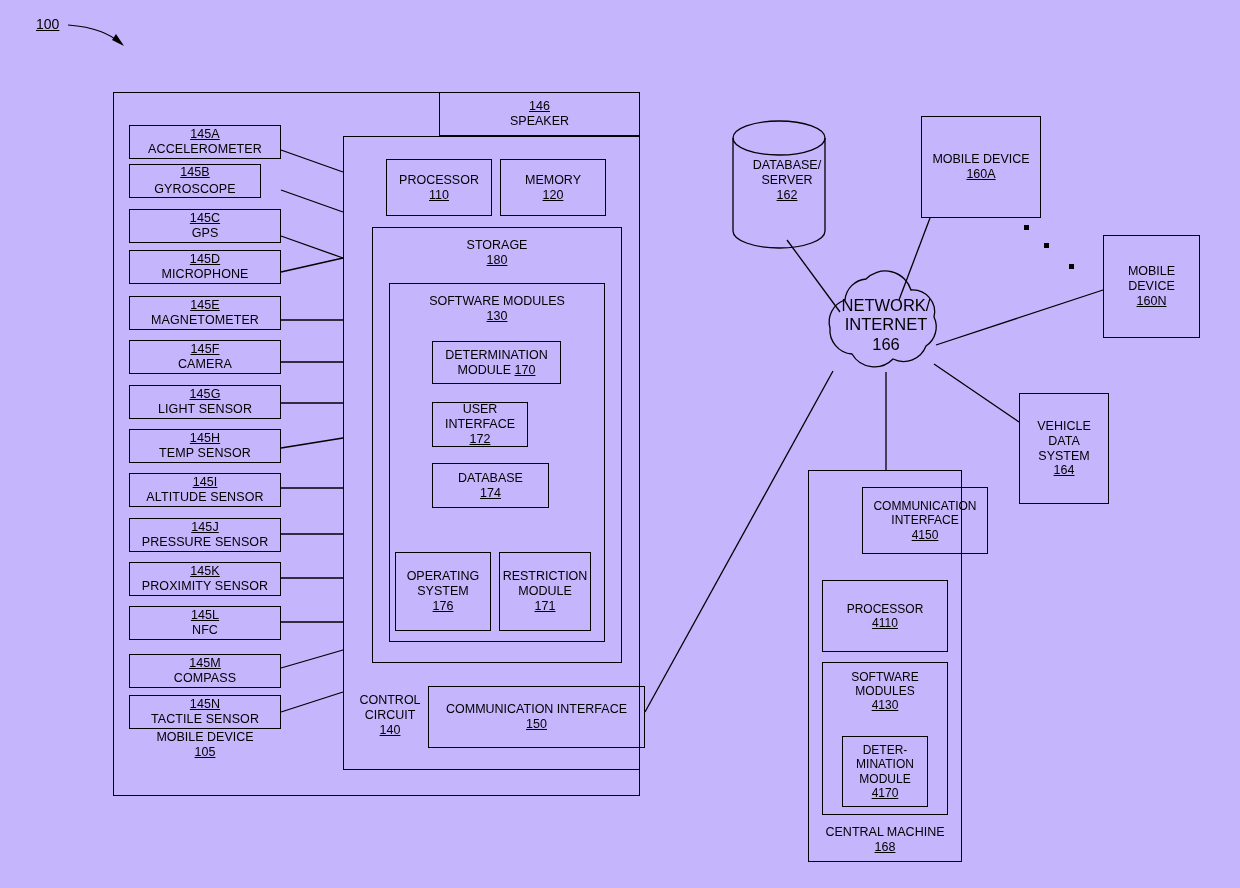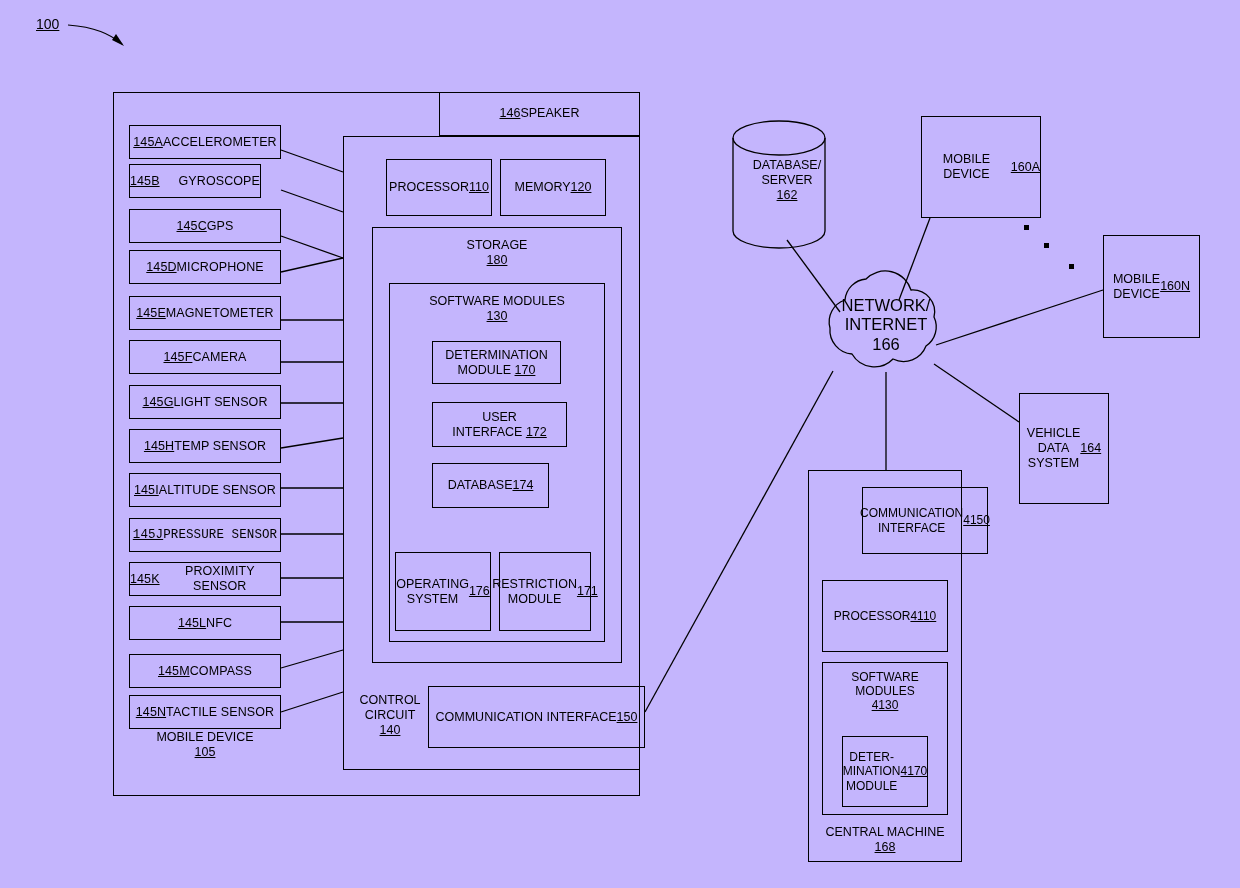--- a/index.html
+++ b/index.html
@@ -26,21 +26,21 @@
     width: 1240px;
     height: 888px;
     pointer-events: none;
   }
   .box {
     position: absolute;
     box-sizing: border-box;
     border: 1.3px solid #000;
     background: transparent;
     display: flex;
-    flex-direction: row;
+    flex-direction: column;
     align-items: center;
     justify-content: center;
     text-align: center;
     line-height: 1.18;
   }
   .lbl {
     display: block;
     text-align: center;
     white-space: pre-line;
   }
@@ -174,21 +174,21 @@
     <span class="lbl">LIGHT SENSOR</span>
   </div>
   <div class="box sensor" style="left:129px; top:429px; width:152px; height:34px;">
     <span class="num">145H</span>
     <span class="lbl">TEMP SENSOR</span>
   </div>
   <div class="box sensor" style="left:129px; top:473px; width:152px; height:34px;">
     <span class="num">145I</span>
     <span class="lbl">ALTITUDE SENSOR</span>
   </div>
-  <div class="box sensor" style="left:129px; top:518px; width:152px; height:34px;font-family:Liberation Mono, monospace;">
+  <div class="box sensor" style="left:129px; top:518px; width:152px; height:34px;">
     <span class="num">145J</span>
     <span class="lbl">PRESSURE SENSOR</span>
   </div>
   <div class="box sensor" style="left:129px; top:562px; width:152px; height:34px;">
     <span class="num">145K</span>
     <span class="lbl">PROXIMITY SENSOR</span>
   </div>
   <div class="box sensor" style="left:129px; top:606px; width:152px; height:34px;">
     <span class="num">145L</span>
     <span class="lbl">NFC</span>
@@ -239,21 +239,21 @@
   <div class="free t125" style="left:389px; top:294px; width:216px;">
     <span class="lbl">SOFTWARE MODULES</span>
     <span class="num">130</span>
   </div>
 
   <div class="box t125" style="left:432px; top:341px; width:129px; height:43px;">
     <span class="lbl"><span>DETERMINATION
 MODULE </span><span class="inline-num">170</span></span>
   </div>
 
-  <div class="box t125" style="left:432px; top:402px; width:135px; height:45px;">
+  <div class="box t125" style="left:432px; top:402px; width:96px; height:45px;">
     <span class="lbl"><span>USER
 INTERFACE </span><span class="inline-num">172</span></span>
   </div>
 
   <div class="box t125" style="left:432px; top:463px; width:117px; height:45px;">
     <span class="lbl">DATABASE</span>
     <span class="num">174</span>
   </div>
 
   <div class="box t125" style="left:395px; top:552px; width:96px; height:79px;">

